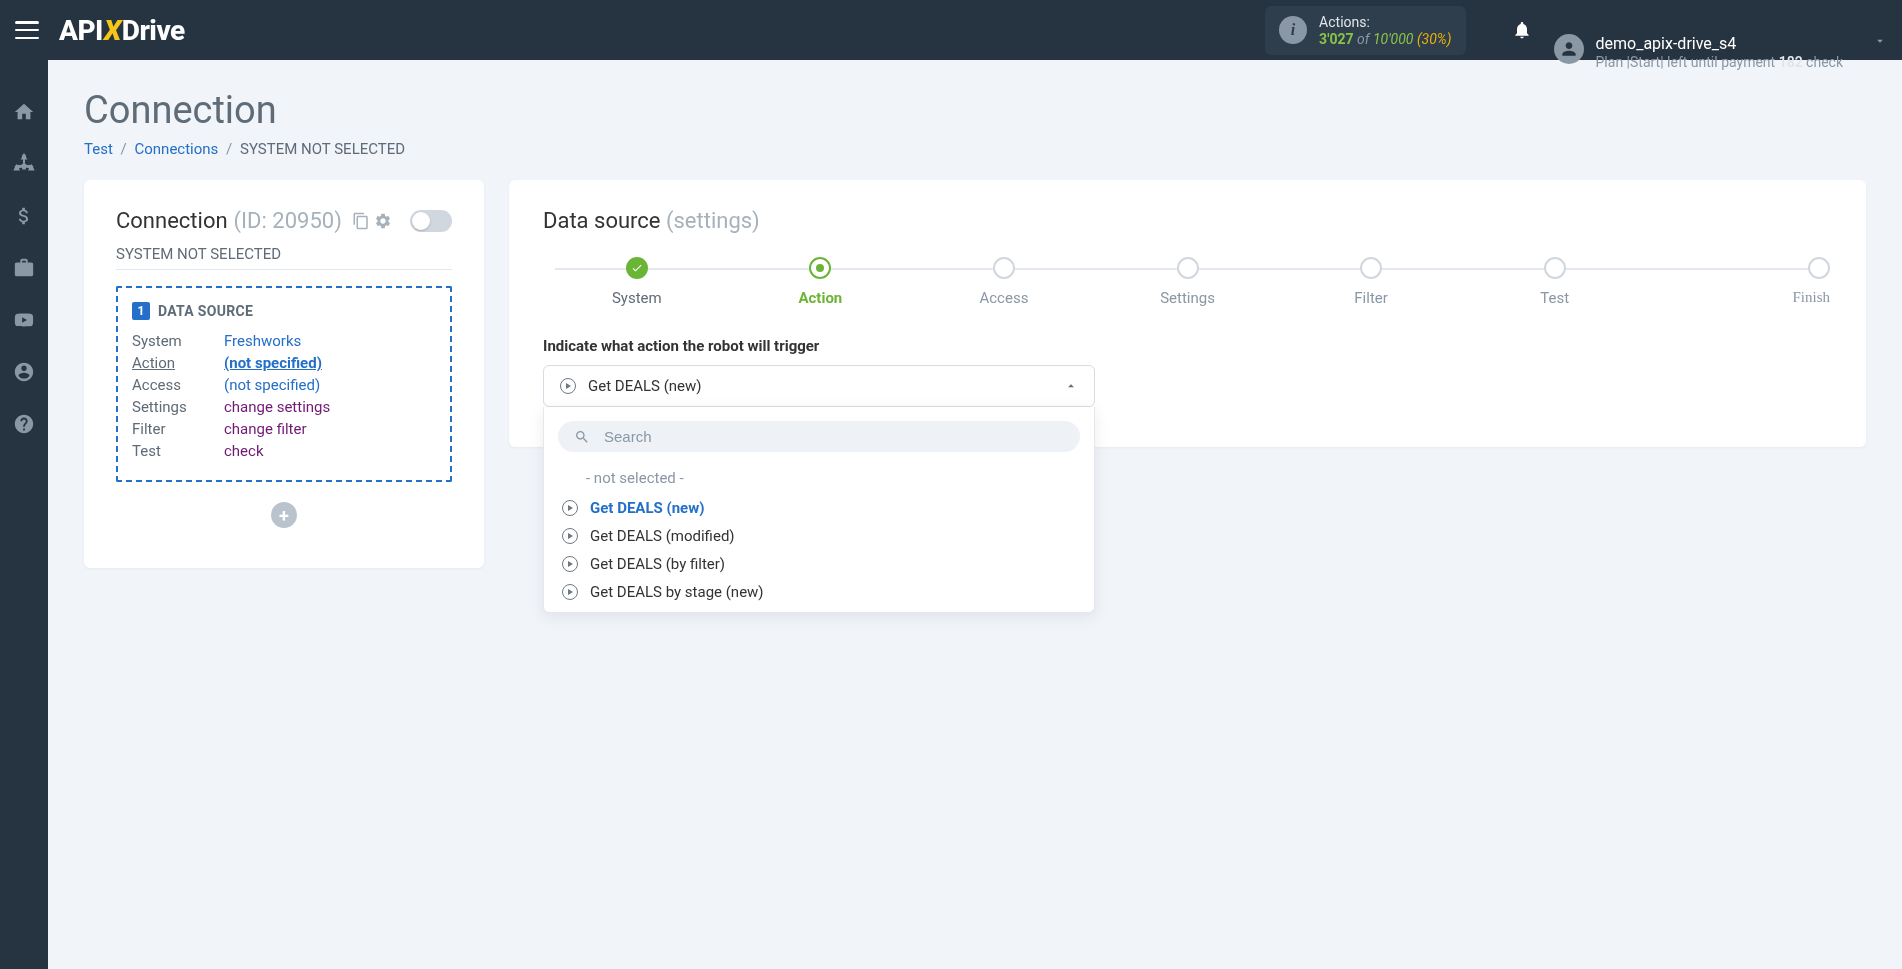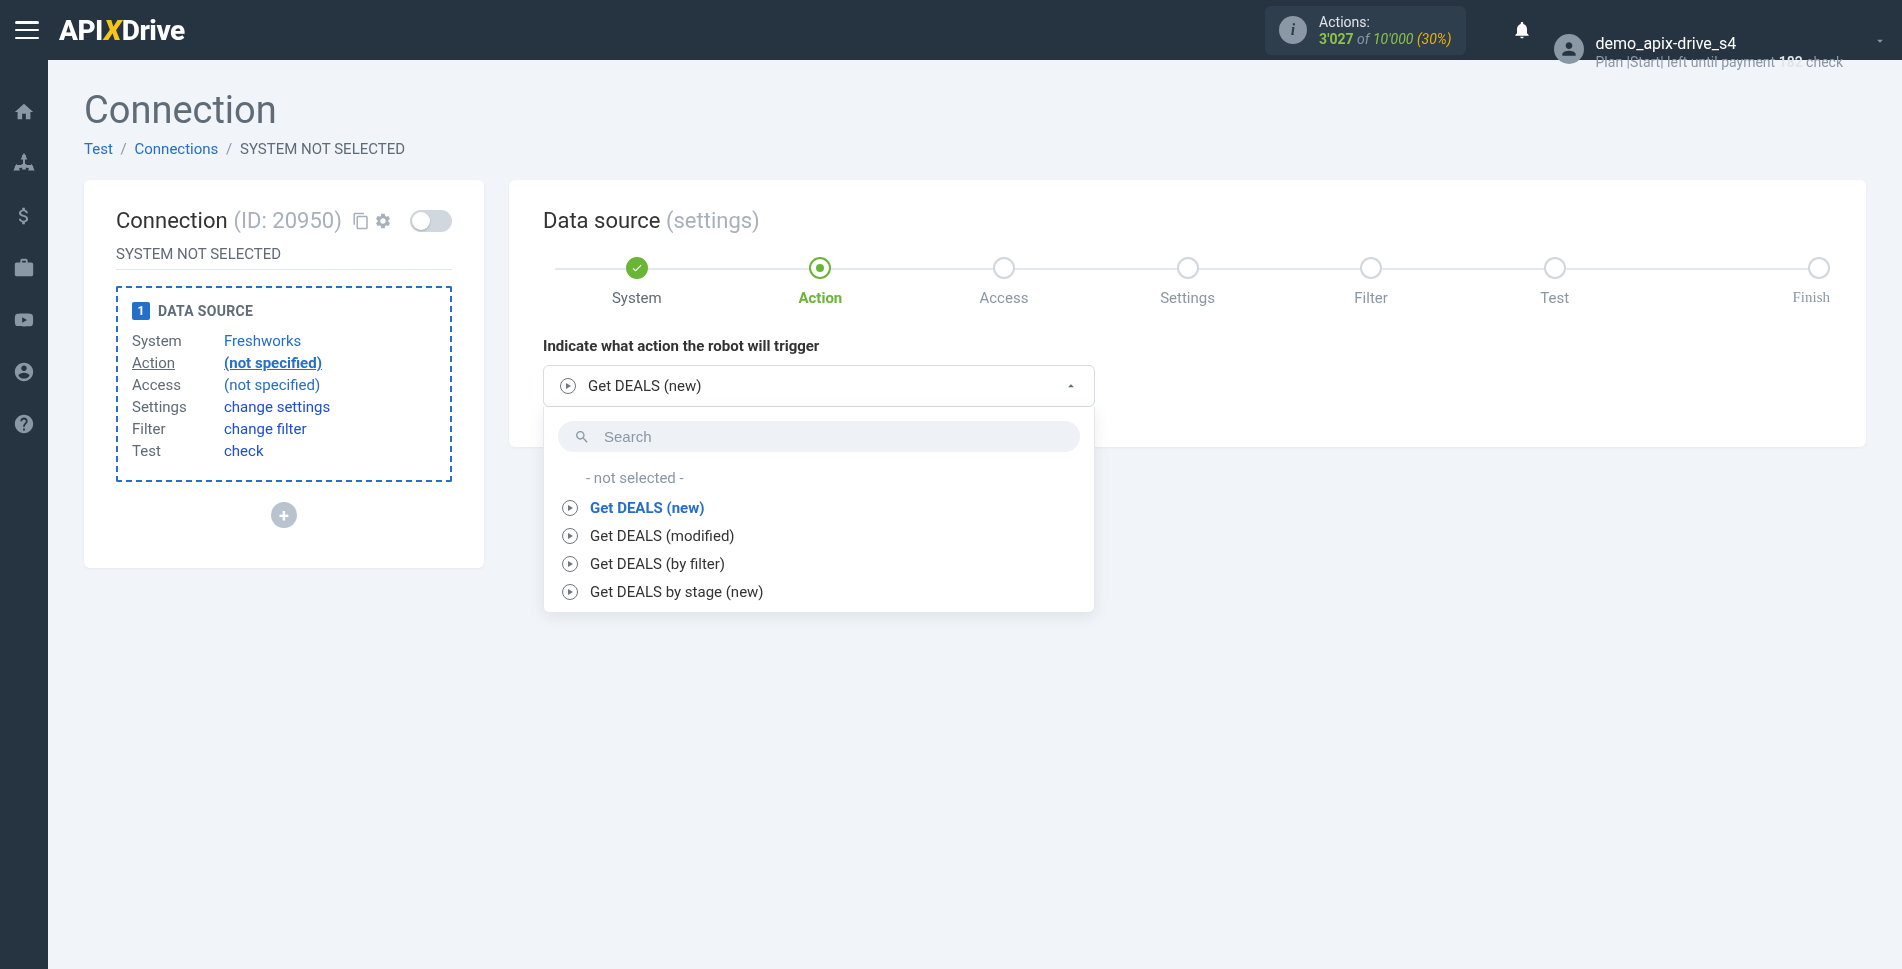--- a/index.html
+++ b/index.html
@@ -55,21 +55,21 @@
 .system-label { font-size:15px; color:#5f6b77; padding-bottom:6px; border-bottom:1px solid #e3e8ee; margin-bottom:16px;}
 
 .dashed-box { border:2px dashed #246fc7; border-radius:2px; padding:14px 14px 18px;}
 .ds-title { display:flex; align-items:center; gap:8px; margin-bottom:10px;}
 .badge-1 { background:#246fc7; color:#fff; width:18px; height:18px; font-size:12px; font-weight:700; display:flex; align-items:center; justify-content:center; border-radius:2px;}
 .ds-title span.label { color:#5f6b77; font-weight:700; font-size:14px; letter-spacing:0.3px;}
 .params { font-size:15px;}
 .params .row { display:flex; padding: 2px 0;}
 .params .row .k { width:92px; color:#5f6b77;}
 .params .row .k.underline { text-decoration: underline;}
-.params .row .v { color:#1d4ed8;}
+.params .row .v { color:#701a75;}
 .params .row .v.link { color:#246fc7; cursor:pointer;}
 .params .row .v.link.bold { font-weight:700; text-decoration:underline;}
 
 .add-circle { width:26px; height:26px; border-radius:50%; background:#b9c3cd; color:#fff; font-size:18px; font-weight:700; display:flex; align-items:center; justify-content:center; margin: 20px auto 0; cursor:pointer;}
 
 .right-card { flex:1; padding: 28px 34px 40px;}
 .rc-title { font-size:22px; font-weight:400; color:#333; margin-bottom: 24px;}
 .rc-title .sub { color:#a7b1bb;}
 
 .stepper { display:flex; align-items:flex-start; justify-content:space-between; position:relative; margin-bottom: 30px; padding: 0 2px;}

